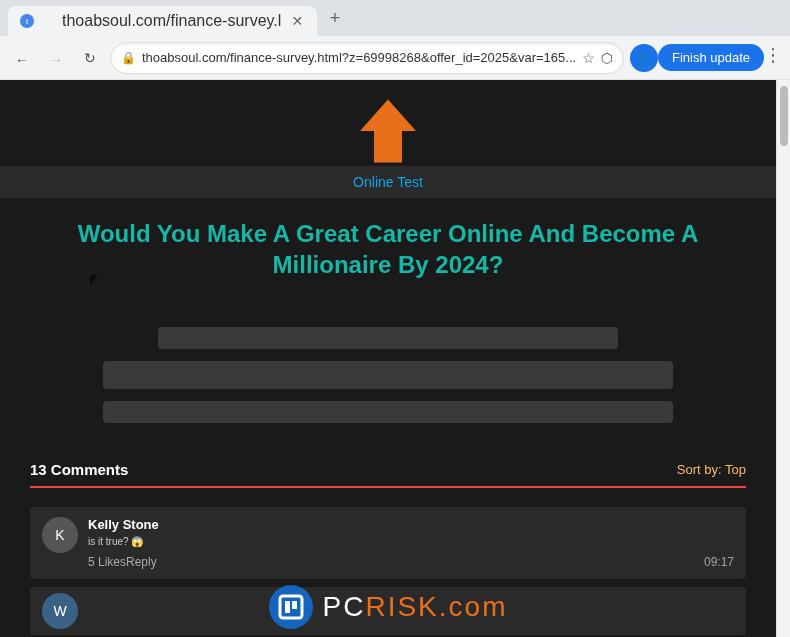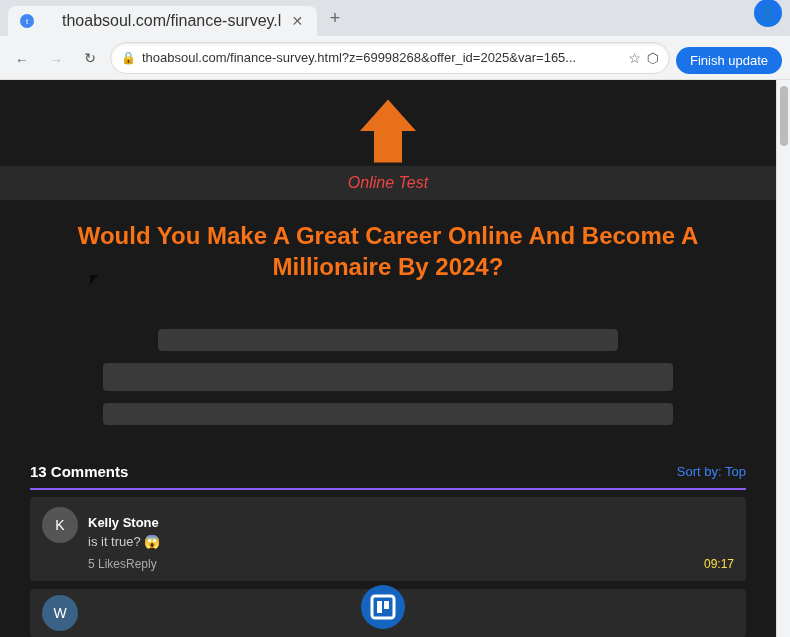--- a/index.html
+++ b/index.html
@@ -18,66 +18,66 @@
 
     
     .nav-bar { background: #f1f3f4; height: 44px; display: flex; align-items: center; padding: 0 8px; gap: 6px; border-bottom: 1px solid #e0e0e0; }
     .nav-btn { width: 28px; height: 28px; border-radius: 50%; display: flex; align-items: center; justify-content: center; cursor: pointer; color: #555; font-size: 14px; border: none; background: transparent; }
     .nav-btn.disabled { color: #bbb; cursor: default; }
     .address-bar { flex: 1; height: 32px; background: white; border-radius: 16px; display: flex; align-items: center; padding: 0 10px; gap: 6px; border: 1px solid #ddd; box-shadow: inset 0 1px 3px rgba(0,0,0,0.1); }
     .address-bar .lock-icon { color: #555; font-size: 12px; }
     .address-text { flex: 1; font-size: 13px; color: #333; overflow: hidden; text-overflow: ellipsis; white-space: nowrap; }
     .address-star { color: #555; font-size: 14px; cursor: pointer; }
     .address-ext { color: #555; font-size: 14px; cursor: pointer; }
-    .nav-right { display: flex; align-items: flex-end; gap: 20px; flex-direction: column; }
+    .nav-right { display: flex; align-items: flex-start; gap: 0; }
     .profile-btn { width: 28px; height: 28px; border-radius: 50%; background: #1a73e8; display: flex; align-items: center; justify-content: center; color: white; font-size: 14px; cursor: pointer; }
     .update-btn { background: #1a73e8; color: white; border: none; border-radius: 16px; padding: 6px 14px; font-size: 13px; cursor: pointer; white-space: nowrap; font-weight: 500; }
     .menu-dots { color: #555; font-size: 18px; cursor: pointer; }
 
     
     .content-area { flex: 1; display: flex; overflow: hidden; }
     .page-content { flex: 1; overflow: hidden; position: relative; }
     .scrollbar { width: 14px; background: #f1f3f4; display: flex; flex-direction: column; align-items: center; padding: 2px; border-left: 1px solid #e0e0e0; }
     .scroll-thumb { width: 8px; background: #bbb; border-radius: 4px; height: 60px; margin-top: 4px; cursor: pointer; }
 
     
     .webpage { background: #1a1a1a; width: 100%; height: 100%; overflow: hidden; position: relative; }
 
     
     .arrow-container { display: flex; justify-content: center; align-items: flex-start; padding-top: 10px; position: relative; }
     .arrow-svg { width: 70px; height: 70px; }
 
     
-    .online-test-bar { background: #2a2a2a; text-align: center; padding: 8px; color: #ef4444; font-size: 16px; font-style: italic; }
+    .online-test-bar { background: #2a2a2a; text-align: center; padding: 8px; color: #0ea5e9; font-size: 14px; }
 
     
     .heading-section { background: #1a1a1a; padding: 20px 40px 15px; text-align: center; }
-    .main-heading { color: #f97316; font-size: 24px; font-weight: 900; line-height: 1.3; margin-bottom: 12px; }
+    .main-heading { color: #14b8a6; font-size: 24px; font-weight: 900; line-height: 1.3; margin-bottom: 12px; }
     .sub-heading { color: #ccc; font-size: 15px; line-height: 1.5; }
 
     
     .loading-section { background: #1a1a1a; padding: 20px 40px; display: flex; flex-direction: column; gap: 12px; align-items: center; }
     .loading-bar { border-radius: 4px; background: #3a3a3a; }
     .loading-bar-1 { width: 460px; height: 22px; }
     .loading-bar-2 { width: 570px; height: 28px; }
     .loading-bar-3 { width: 570px; height: 22px; }
 
     
     .comments-section { background: #1a1a1a; padding: 10px 30px; }
-    .comments-header { display: flex; justify-content: space-between; align-items: center; padding: 8px 0; border-bottom: 2px solid #8b5cf6; margin-bottom: 7px; }
+    .comments-header { display: flex; justify-content: space-between; align-items: center; padding: 8px 0; border-bottom: 2px solid #ef4444; margin-bottom: 19px; }
     .comments-count { color: white; font-size: 15px; font-weight: bold; }
-    .sort-by { color: #3b82f6; font-size: 13px; }
+    .sort-by { color: #fdba74; font-size: 13px; }
 
     
     .comment-item { background: #2a2a2a; border-radius: 4px; padding: 10px 12px; margin-bottom: 8px; }
-    .comment-author { color: white; font-size: 13px; font-weight: bold; margin-bottom: 4px; margin-top: 8px; }
-    .comment-text { color: #ccc; font-size: 13px; }
+    .comment-author { color: white; font-size: 13px; font-weight: bold; margin-bottom: 4px; }
+    .comment-text { color: #ccc; font-size: 10px; }
     .comment-footer { display: flex; justify-content: space-between; align-items: center; margin-top: 8px; font-size: 12px; color: #aaa; }
     .comment-actions { display: flex; }
-    .comment-time { color: #fde047; }
+    .comment-time { color: #a3a3a3; }
     .comment-avatar { width: 36px; height: 36px; border-radius: 50%; background: #555; margin-right: 10px; display: flex; align-items: center; justify-content: center; color: white; font-size: 14px; flex-shrink: 0; }
     .comment-row { display: flex; align-items: flex-start; }
     .comment-body { flex: 1; }
 
     
     .watermark { position: absolute; bottom: 0; left: 0; right: 0; display: flex; align-items: center; justify-content: center; padding: 8px; pointer-events: none; }
     .watermark-icon { width: 44px; height: 44px; background: #1565c0; border-radius: 50%; display: flex; align-items: center; justify-content: center; margin-right: 10px; }
     .watermark-text { font-family: Impact, sans-serif; font-size: 28px; letter-spacing: 2px; }
     .watermark-pc { color: white; }
     .watermark-risk { color: #e8701a; }
@@ -177,20 +177,23 @@
         <div class="cursor"></div>
 
         <div class="watermark">
           <div class="watermark-icon">
             <svg width="30" height="30" viewBox="0 0 30 30">
               <rect x="4" y="4" width="22" height="22" rx="3" fill="none" stroke="white" stroke-width="3"></rect>
               <rect x="9" y="9" width="5" height="12" fill="white"></rect>
               <rect x="16" y="9" width="5" height="8" fill="white"></rect>
             </svg>
           </div>
+          <span class="watermark-text">
+            <span class="watermark-pc">PC</span><span class="watermark-risk">RISK.com</span>
+          </span>
         </div>
       </div>
     </div>
 
     <div class="scrollbar">
       <div class="scroll-thumb"></div>
     </div>
   </div>
 </div>
 

